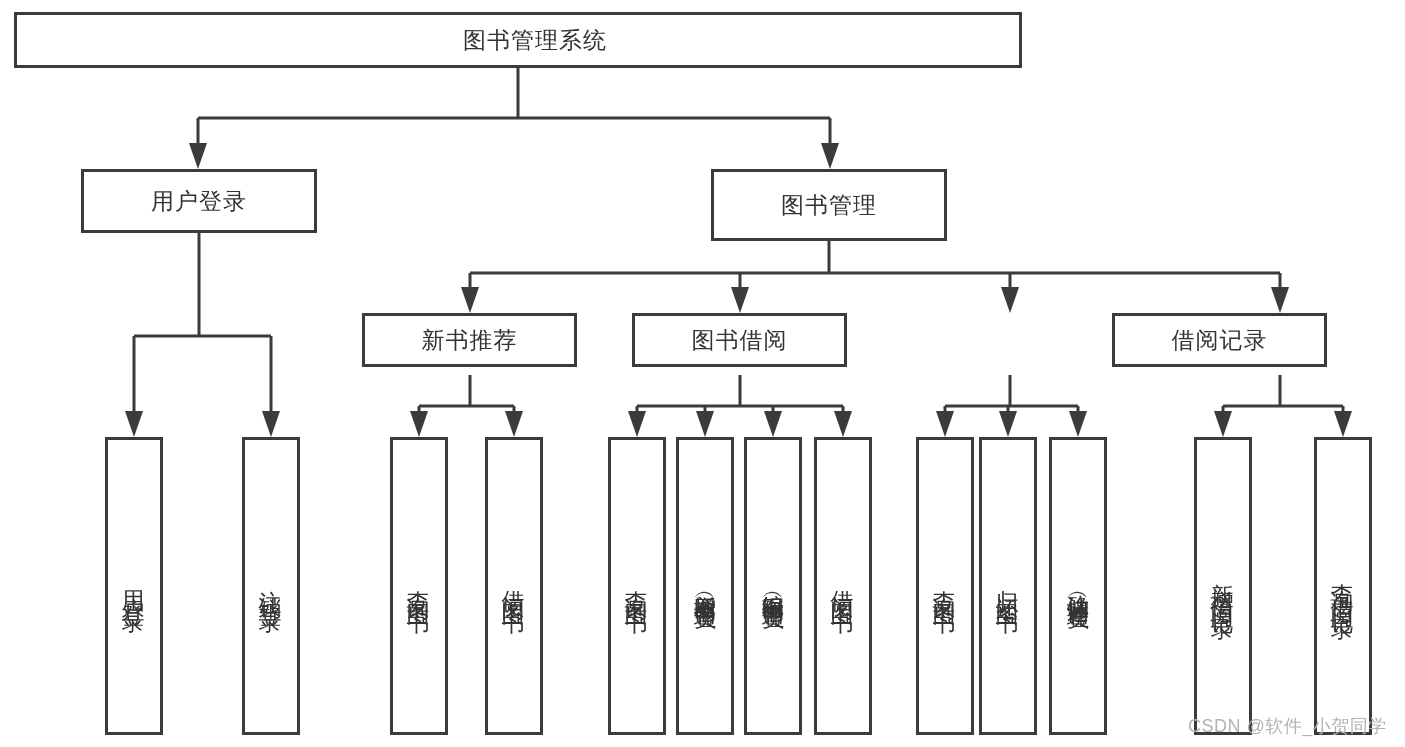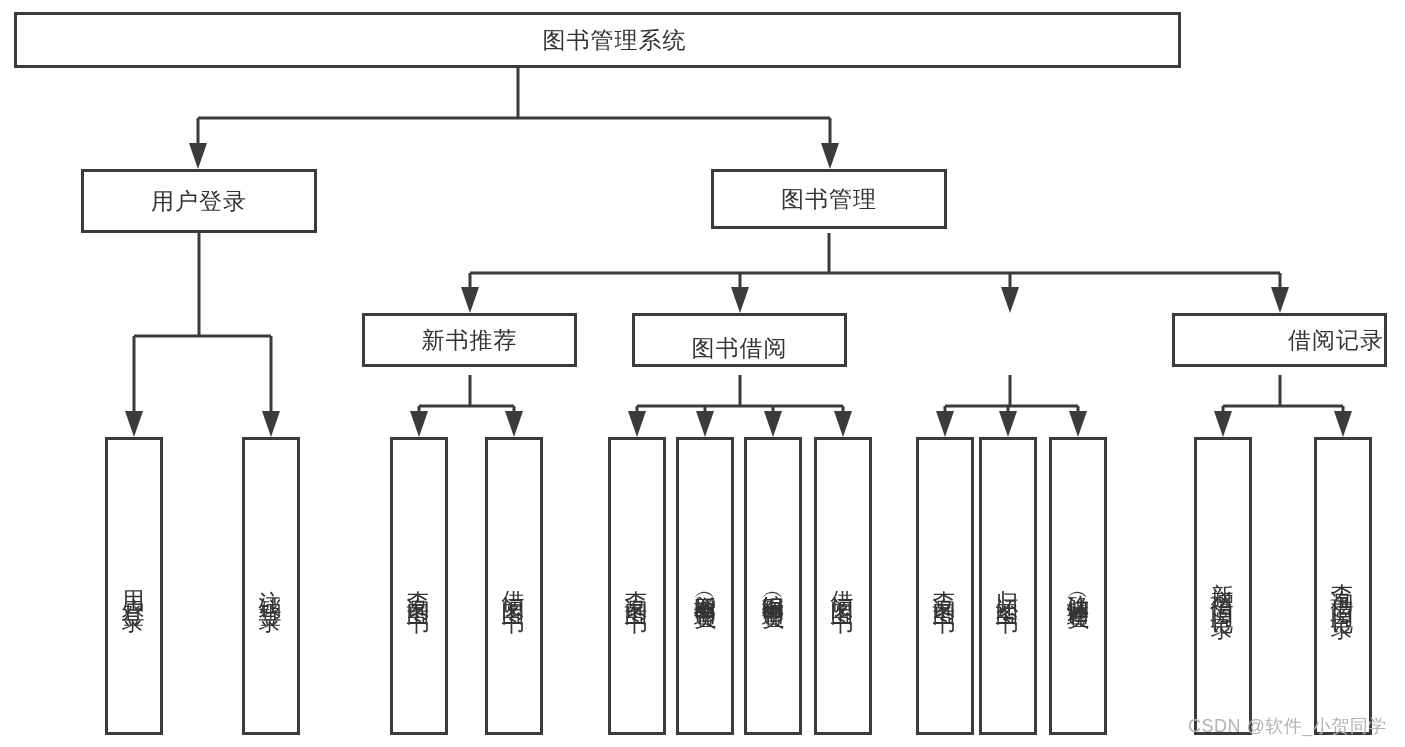--- a/index.html
+++ b/index.html
@@ -27,28 +27,28 @@
     background: #ffffff;
     border: 3px solid #3b3b3b;
     color: #333333;
     display: flex;
     align-items: center;
     justify-content: center;
     font-size: 23px;
     letter-spacing: 1px;
     z-index: 2;
   }
-  .root-box   { left: 14px;  top: 12px;  width: 1167px; height: 56px; padding-left: 34px; }
+  .root-box   { left: 14px;  top: 12px;  width: 1008px; height: 56px; padding-left: 34px; }
   .l2-login   { left: 81px;  top: 169px; width: 236px;  height: 64px; }
-  .l2-mgmt    { left: 711px; top: 169px; width: 236px;  height: 60px; }
+  .l2-mgmt    { left: 711px; top: 169px; width: 236px;  height: 72px; }
   .l3 { top: 313px; width: 215px; height: 54px; }
   .l3-new     { left: 362px; }
-  .l3-borrow  { left: 632px; align-items: flex-end; }
+  .l3-borrow  { left: 632px; }
   .l3-current { left: 902px; }
-  .l3-records { left: 1172px; justify-content: flex-end; }
+  .l3-records { left: 1112px; }
   .leaf {
     top: 437px;
     width: 58px;
     height: 298px;
     writing-mode: vertical-rl;
     text-orientation: mixed;
     letter-spacing: 7px;
   }
   .leaf.tight {
     letter-spacing: 2px;

